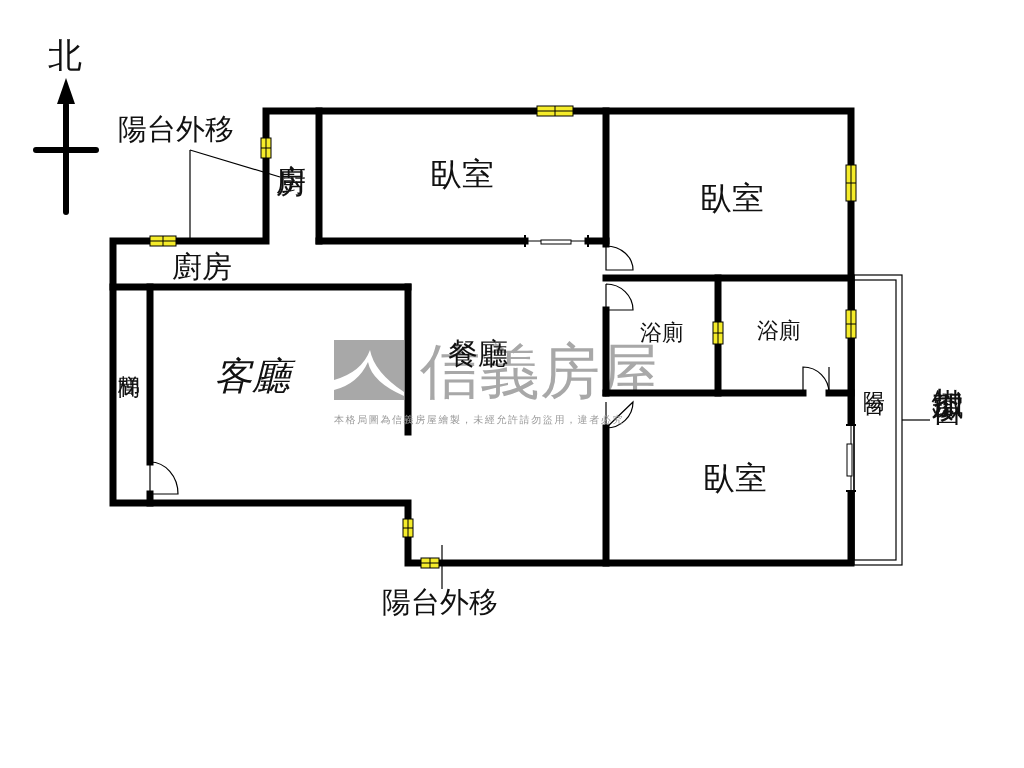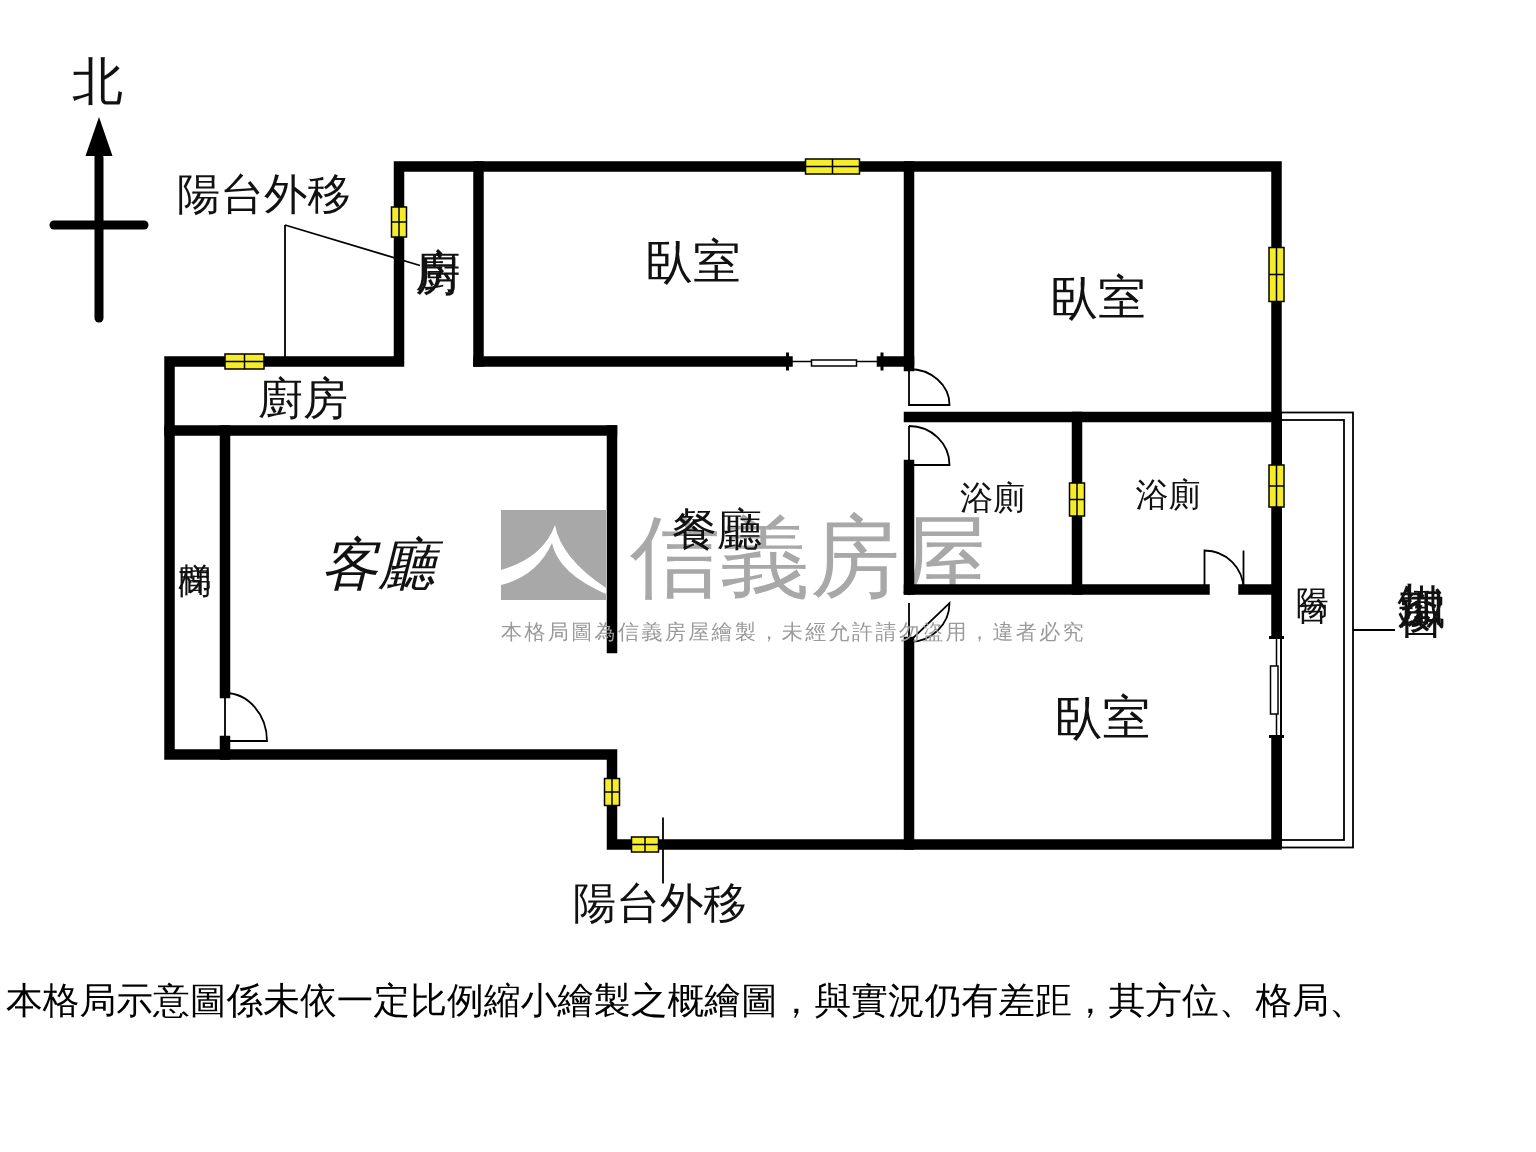--- a/index.html
+++ b/index.html
@@ -143,17 +143,16 @@
 <div class="lbl vert" style="left:118px;top:358px;font-size:22px;">梯間</div>
 <div class="lbl" style="left:214px;top:357px;font-size:38px;font-style:italic;">客廳</div>
 <div class="lbl" style="left:448px;top:341px;font-size:30px;font-family:Liberation Mono, monospace;">餐廳</div>
 <div class="lbl" style="left:640px;top:322px;font-size:22px;">浴廁</div>
 <div class="lbl" style="left:757px;top:320px;font-size:22px;">浴廁</div>
 <div class="lbl vert" style="left:863px;top:374px;font-size:22px;">陽台</div>
 <div class="lbl vert" style="left:932px;top:362px;font-size:32px;">加鐵窗</div>
 <div class="lbl" style="left:703px;top:462px;font-size:32px;">臥室</div>
 <div class="lbl" style="left:382px;top:588px;font-size:29px;">陽台外移</div>
 
-<div class="wm-text" style="left:334px;top:413px;font-size:14px;letter-spacing:1.6px;text-align:right;">本格局圖為信義房屋繪製，未經允許請勿盜用，違者必究</div>
+<div class="wm-text" style="left:334px;top:413px;font-size:10px;letter-spacing:1.6px;text-align:right;">本格局圖為信義房屋繪製，未經允許請勿盜用，違者必究</div>
 
 <div class="disclaimer">
-  <div>本格局示意圖係未依一定比例縮小繪製之概繪圖，與實況仍有差距，其方位、格局、</div>
 </div>
 
 </body></html>

